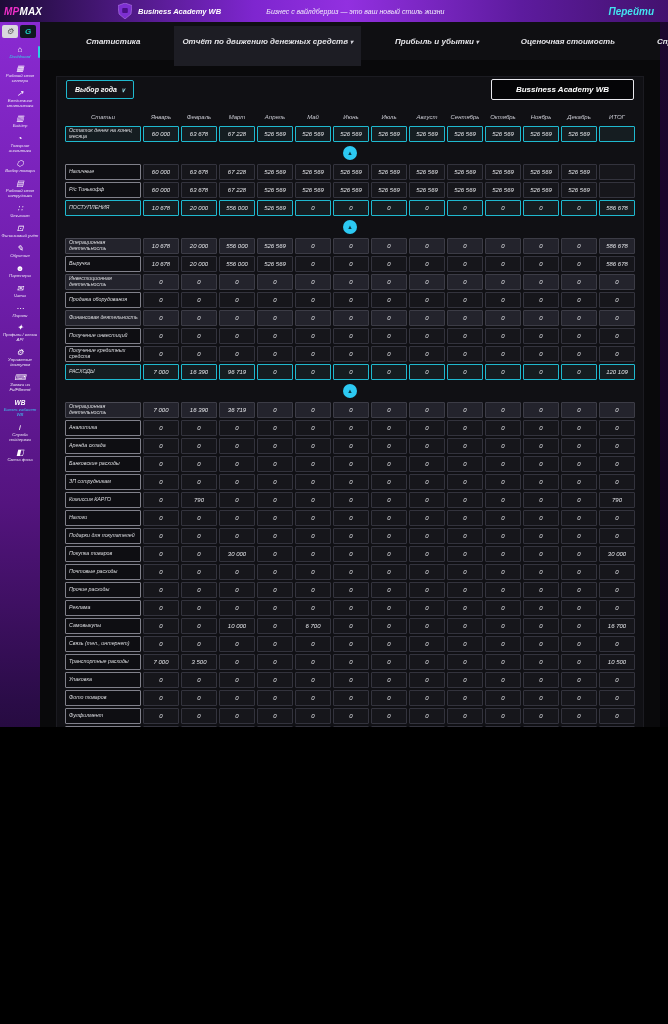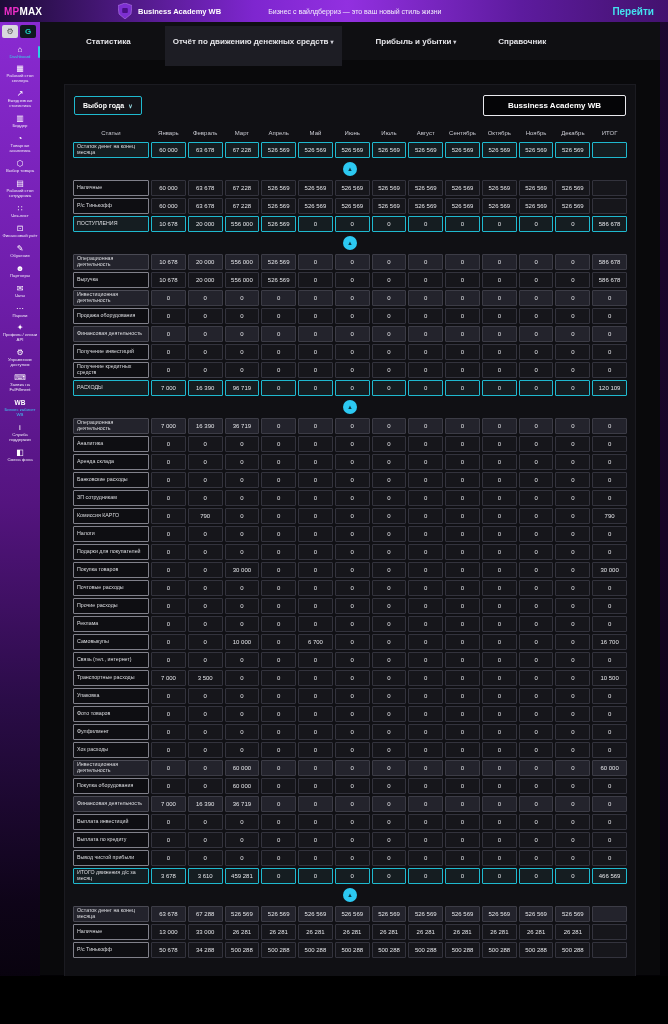--- a/index.html
+++ b/index.html
@@ -1,19 +1,19 @@
 <!DOCTYPE html>
 <html><head>
 <meta charset="utf-8">
 <style>
   * { margin:0; padding:0; box-sizing:border-box; }
   html,body { background:#000; }
   body { font-family:"Liberation Sans", sans-serif; }
-  .page { position:relative; width:668px; height:976px; overflow:hidden;
-          background:linear-gradient(180deg,#1d0730 0%,#170526 55%,#0a0212 85%,#020104 100%); }
+  .page { position:relative; width:668px; height:727px; overflow:hidden;
+          background:linear-gradient(180deg,#1d0730 0%,#170526 55%,#0a0212 85%,#020104 100%);font-style:italic; }
 
   
   .topbar { position:absolute; left:0; top:0; width:668px; height:22px;
             background:linear-gradient(90deg,#1e0c38 0%,#7e26cf 38%,#9230e0 52%,#5d1b9e 78%,#43126e 100%);
             display:flex; align-items:center; }
   .logo { width:44px; font-size:10px; font-weight:bold; letter-spacing:.2px; padding-left:4px; }
   .logo .mp { color:#ee2fc8; } .logo .max { color:#fff; }
   .shield { width:14px; height:16px; margin-left:74px; }
   .app-title { color:#fff; font-size:7.5px; font-weight:bold; margin-left:6px;text-align:center; }
   .slogan { position:absolute; left:50%; transform:translateX(-38%); color:#f3eefc; font-size:7px; }
@@ -37,21 +37,21 @@
   .sb-icon.wb-ic { color:#fff; font-weight:bold; font-size:6.5px; }
 
   
   .main { position:absolute; left:40px; top:22px; width:620px; height:953px; background:#09090b; }
   .tabsbar { display:flex; align-items:center; height:38px; background:#0f0f12; padding-left:38px; gap:26px; }
   .tab { color:#e6e6ea; font-size:8px; font-weight:bold; cursor:pointer; padding:11px 8px; position:relative; white-space:nowrap; }
   .tab .caret { font-size:6px; color:#cfcfd6; margin-left:2px; }
   .tab.active { background:#1d1d24; }
   .tab.active::after { content:""; position:absolute; left:0; right:0; top:100%; height:9px; background:#1d1d24; }
 
-  .panel { margin:24px; height:899px; background:#101014; border:1px solid #1b1b21; padding:8px 7px; }
+  .panel { margin:16px; height:899px; background:#101014; border:1px solid #1b1b21; padding:0 7px; }
 
   .controls { display:flex; justify-content:space-between; align-items:center; margin:2px 2px 9px 2px; }
   .year-select { border:1px solid #1fb9cf; background:#131318; color:#fff; font-size:7px; font-weight:bold;
                  padding:5px 8px; border-radius:2px; cursor:pointer; }
   .year-select .chev { color:#9adfe8; font-size:6px; margin-left:4px; }
   .brand-btn { border:1px solid #e9e9ee; background:#050507; color:#fff; font-size:8px; font-weight:bold;
                padding:5px 24px; border-radius:2px; cursor:pointer; }
 
   
   .t-row { display:grid; grid-template-columns:78px repeat(13,1fr); height:18px; }
@@ -170,20 +170,21 @@
           <div class="sb-label">Смена фона</div>
         </div>
       </div>
   </div>
 
   <div class="main">
     <div class="tabsbar">
         <div class="tab">Статистика</div>
         <div class="tab active">Отчёт по движению денежных средств<span class="caret">▾</span></div>
         <div class="tab">Прибыль и убытки<span class="caret">▾</span></div>
+        <div class="tab">Оценочная стоимость</div>
         <div class="tab">Справочник</div>
       </div>
 
     <div class="panel">
       <div class="controls">
         <div class="year-select">
           <span>Выбор года</span><span class="chev">∨</span>
         </div>
         <div class="brand-btn">Bussiness Academy WB</div>
       </div>

